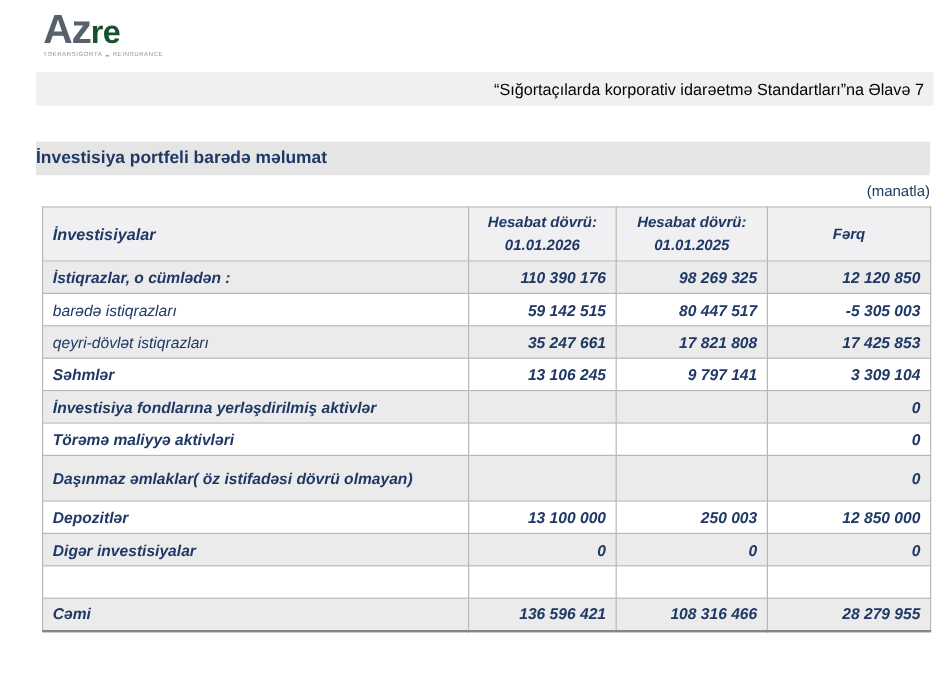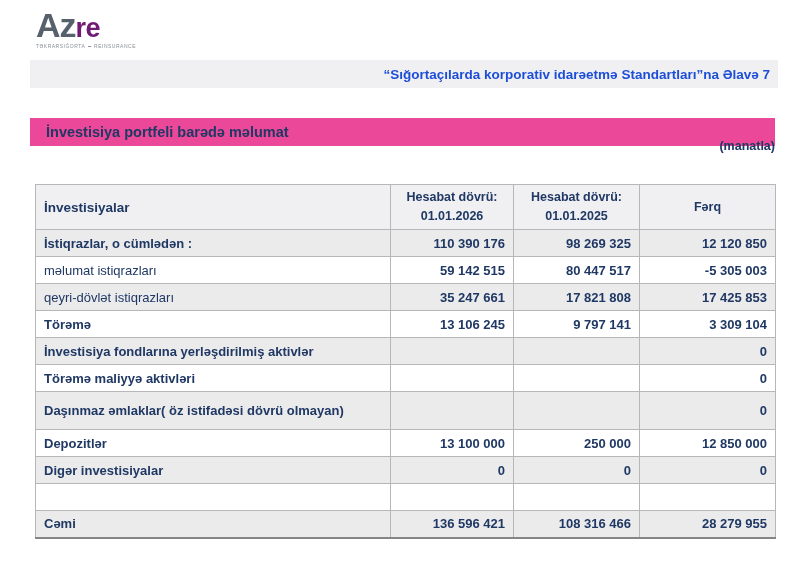--- a/index.html
+++ b/index.html
@@ -10,53 +10,53 @@
     font-family: "Liberation Sans", sans-serif;
     color: #1F3864;
     position: relative;
     overflow: hidden;
   }
 
   
   .logo { position:absolute; left:36px; top:8px; }
   .logo-word { display:flex; align-items:baseline; line-height:1; }
   .logo-az { font-size:34px; font-weight:bold; color:#56616c; letter-spacing:-1px; }
-  .logo-re { font-size:27px; font-weight:bold; color:#701a75; letter-spacing:-0.5px; }
+  .logo-re { font-size:27px; font-weight:bold; color:#14532d; letter-spacing:-0.5px; }
   .logo-tagline {
     margin-top:1px; font-size:5px; color:#8a9098;
     display:flex; align-items:center; gap:3px; letter-spacing:0.5px;
     width:100px; white-space:nowrap; overflow:hidden;
   }
   .tag-rule { display:inline-block; width:14px; height:1px; background:#8a9098; }
 
   
   .annex-bar {
     position:absolute; left:30px; top:60px; width:748px; height:28px;
     background:#f0f0f2;
     display:flex; align-items:center; justify-content:flex-end;
     padding-right:8px;
-    font-weight:bold; font-size:13.5px; color:#1d4ed8;
+    font-weight:normal; font-size:13.5px; color:#000000;
   }
   .title-bar {
     position:absolute; left:30px; top:118px; width:745px; height:28px;
-    background:#ec4899;
+    background:#e5e5e5;
     display:flex; align-items:center;
-    padding-left:16px;
+    padding-left:0;
     font-weight:bold; font-size:14.5px; color:#1F3864;
   }
   .currency-note {
-    position:absolute; right:14px; top:139px;
-    font-size:12.5px; color:#1F3864;font-weight:bold;
+    position:absolute; right:14px; top:152px;
+    font-size:12.5px; color:#1F3864;
   }
 
   
   table.inv {
-    position:absolute; left:35px; top:184px; width:740px;
+    position:absolute; left:35px; top:172px; width:740px;
     border-collapse:collapse; table-layout:fixed;
-    font-size:13px; color:#1F3864;
+    font-size:13px; color:#1F3864;font-style:italic;
   }
   table.inv col.c1 { width:355px; }
   table.inv col.c2 { width:123px; }
   table.inv col.c3 { width:126px; }
   table.inv col.c4 { width:136px; }
 
   table.inv th, table.inv td {
     border:1px solid #b7b7b7;
     padding:0 8px;
     overflow:hidden; white-space:nowrap;
@@ -128,33 +128,33 @@
     </tr>
   </thead>
   <tbody>
       <tr class="bold shaded">
         <td class="cell-label">İstiqrazlar, o cümlədən :</td>
         <td class="cell-num">110 390 176</td>
         <td class="cell-num">98 269 325</td>
         <td class="cell-num">12 120 850</td>
       </tr>
       <tr>
-        <td class="cell-label">məlumat istiqrazları</td>
+        <td class="cell-label">barədə istiqrazları</td>
         <td class="cell-num">59 142 515</td>
         <td class="cell-num">80 447 517</td>
         <td class="cell-num">-5 305 003</td>
       </tr>
       <tr class="shaded">
         <td class="cell-label">qeyri-dövlət istiqrazları</td>
         <td class="cell-num">35 247 661</td>
         <td class="cell-num">17 821 808</td>
         <td class="cell-num">17 425 853</td>
       </tr>
       <tr class="bold">
-        <td class="cell-label">Törəmə</td>
+        <td class="cell-label">Səhmlər</td>
         <td class="cell-num">13 106 245</td>
         <td class="cell-num">9 797 141</td>
         <td class="cell-num">3 309 104</td>
       </tr>
       <tr class="bold shaded">
         <td class="cell-label">İnvestisiya fondlarına yerləşdirilmiş aktivlər</td>
         <td class="cell-num"></td>
         <td class="cell-num"></td>
         <td class="cell-num">0</td>
       </tr>
@@ -166,21 +166,21 @@
       </tr>
       <tr class="bold shaded tall">
         <td class="cell-label">Daşınmaz əmlaklar( öz istifadəsi dövrü olmayan)</td>
         <td class="cell-num"></td>
         <td class="cell-num"></td>
         <td class="cell-num">0</td>
       </tr>
       <tr class="bold">
         <td class="cell-label">Depozitlər</td>
         <td class="cell-num">13 100 000</td>
-        <td class="cell-num">250 000</td>
+        <td class="cell-num">250 003</td>
         <td class="cell-num">12 850 000</td>
       </tr>
       <tr class="bold shaded">
         <td class="cell-label">Digər investisiyalar</td>
         <td class="cell-num">0</td>
         <td class="cell-num">0</td>
         <td class="cell-num">0</td>
       </tr>
       <tr>
         <td class="cell-label"></td>

